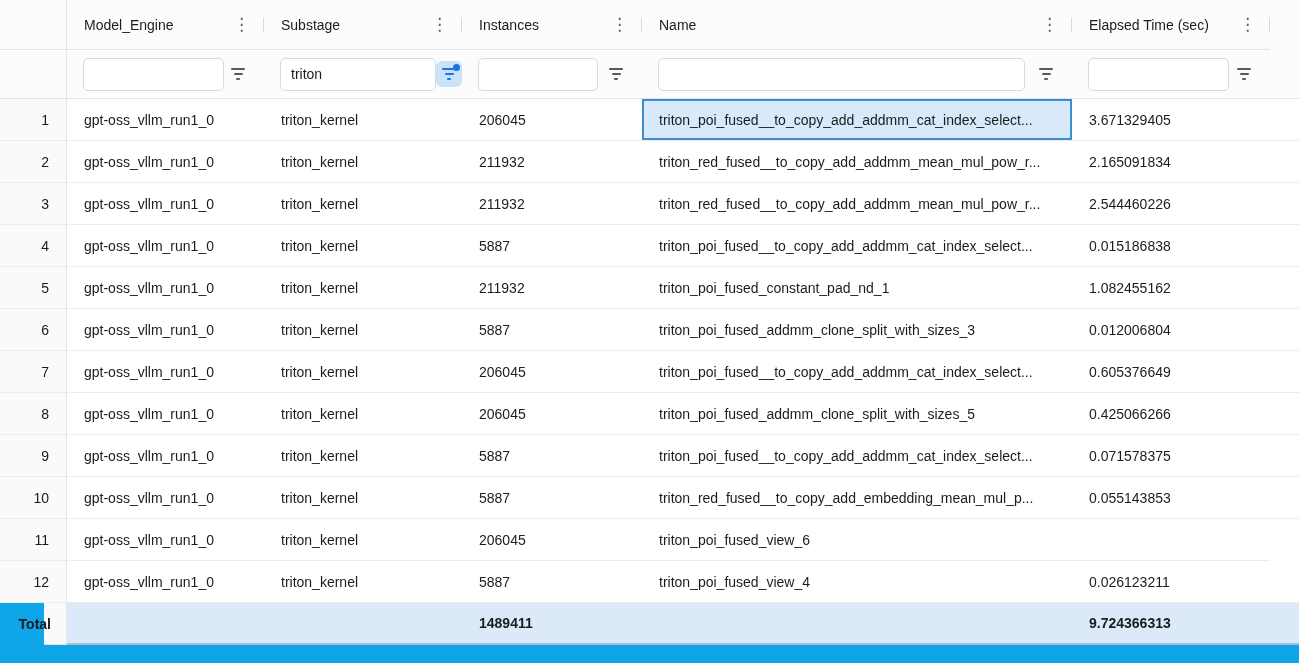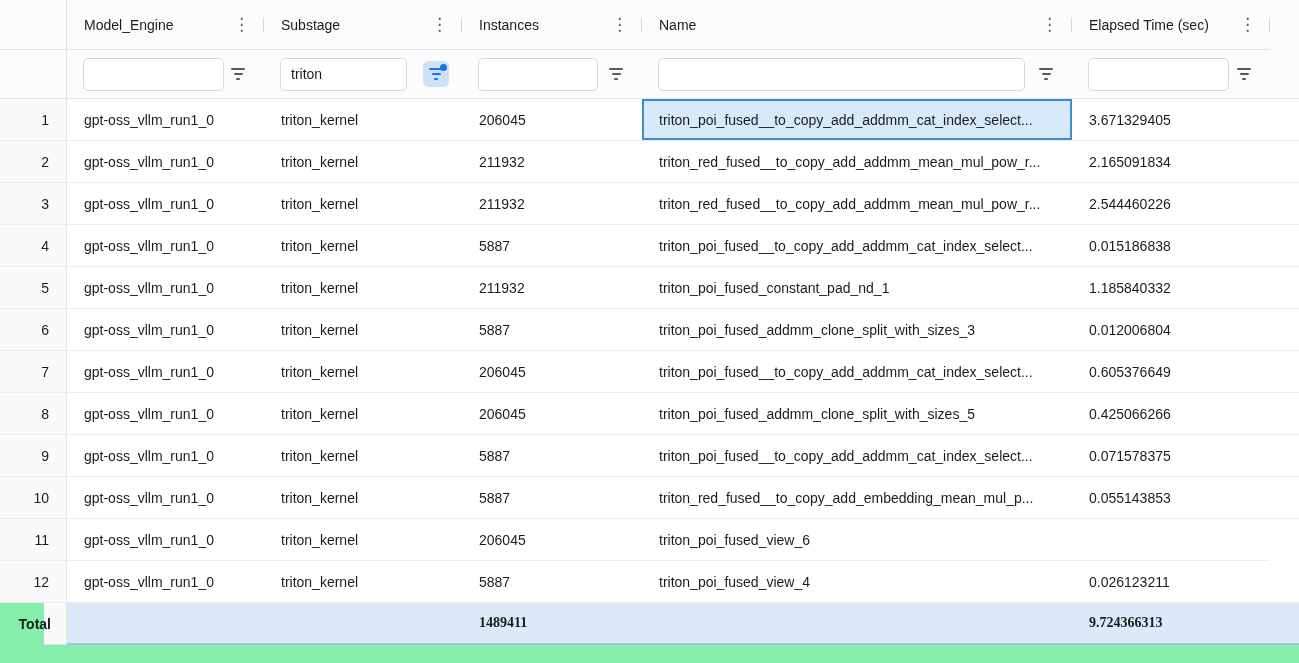--- a/index.html
+++ b/index.html
@@ -1,20 +1,20 @@
 <!DOCTYPE html>
 <html><head>
 <meta charset="utf-8">
 <style>
   * { margin:0; padding:0; box-sizing:border-box; }
   html,body { background:#ffffff; }
   .grid {
     position:relative;
     width:1299px; height:663px;
-    background:#86efac;
+    background:#0ea5e9;
     font-family:"Liberation Sans","DejaVu Sans",sans-serif;
     font-size:14px;
     color:#181d1f;
     overflow:hidden;
   }
   .row {
     display:grid;
     grid-template-columns:67px 197px 198px 180px 430px 198px 29px;
   }
   
@@ -46,21 +46,21 @@
     border-bottom:1px solid #e1e5e9;
   }
   .fcorner { border-bottom:1px solid #e1e5e9; border-right:1px solid #e1e5e9; background:#fcfcfd; }
   .ffiller { border-bottom:1px solid #e1e5e9; background:#fcfcfd; }
   .finput {
     height:33px; border:1px solid #d6dade; border-radius:5px;
     background:#ffffff; padding:0 10px; font-size:14px;
     font-family:"Liberation Sans","DejaVu Sans",sans-serif;
     color:#181d1f; outline:none;
   }
-  .fi-model { width:141px; } .fi-substage { width:127px; }
+  .fi-model { width:141px; } .fi-substage { width:156px; }
   .fi-instances { width:120px; } .fi-name { width:367px; } .fi-elapsed { width:141px; }
   .fbtn {
     width:26px; height:26px; border-radius:6px;
     display:flex; align-items:center; justify-content:center;
     position:relative; cursor:pointer; flex:0 0 auto;
   }
   .funnel { display:flex; flex-direction:column; align-items:center; gap:3px; }
   .funnel i { display:block; height:2px; border-radius:1px; background:#545b62; }
   .funnel .b1 { width:14px; } .funnel .b2 { width:9px; } .funnel .b3 { width:4px; }
   .fbtn.active { background:#cbe2f8; }
@@ -98,21 +98,20 @@
     border-right:1px solid #e1e5e9;
     border-bottom:1px solid #dfe3e7;
     margin-left:44px;
   }
   .tband {
     grid-column:2 / 8;
     background:#dbe9f9;
     border-bottom:2px solid #a9bfd3;
     display:grid;
     grid-template-columns:197px 198px 180px 430px 227px;
-    font-family:Liberation Serif, serif;
   }
   .tcell {
     display:flex; align-items:center; padding:0 17px;
     font-weight:700; white-space:nowrap; overflow:hidden;
   }
 </style>
 </head>
 <body>
 
 <div class="grid">
@@ -237,21 +236,21 @@
     <div class="cell">0.015186838</div>
     <div class="cfiller"></div>
   </div>
 
   <div class="row drow">
     <div class="rownum">5</div>
     <div class="cell">gpt-oss_vllm_run1_0</div>
     <div class="cell">triton_kernel</div>
     <div class="cell">211932</div>
     <div class="cell">triton_poi_fused_constant_pad_nd_1</div>
-    <div class="cell">1.185840332</div>
+    <div class="cell">1.082455162</div>
     <div class="cfiller"></div>
   </div>
 
   <div class="row drow">
     <div class="rownum">6</div>
     <div class="cell">gpt-oss_vllm_run1_0</div>
     <div class="cell">triton_kernel</div>
     <div class="cell">5887</div>
     <div class="cell">triton_poi_fused_addmm_clone_split_with_sizes_3</div>
     <div class="cell">0.012006804</div>

